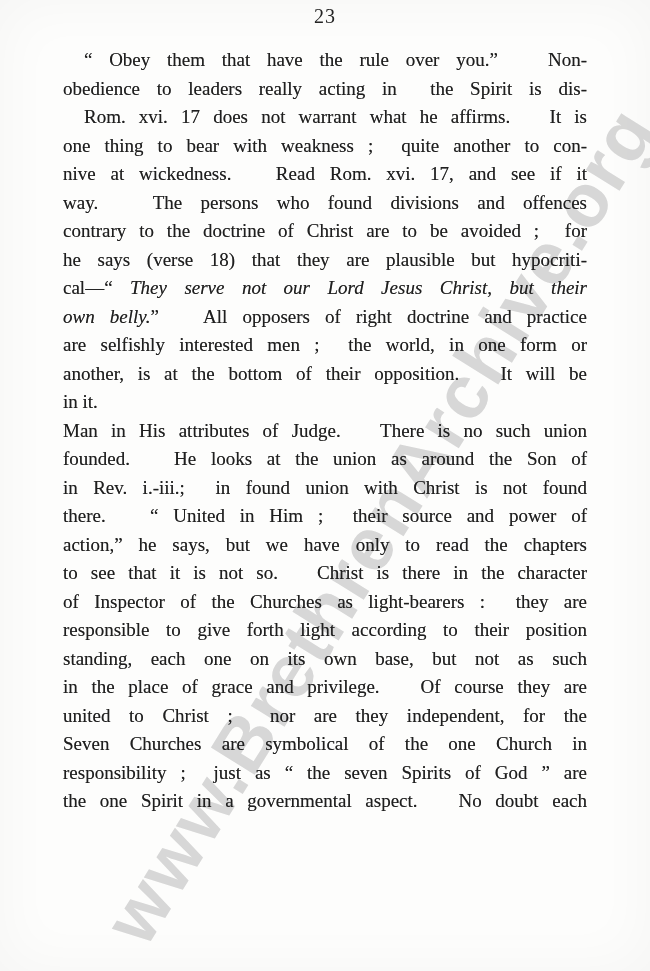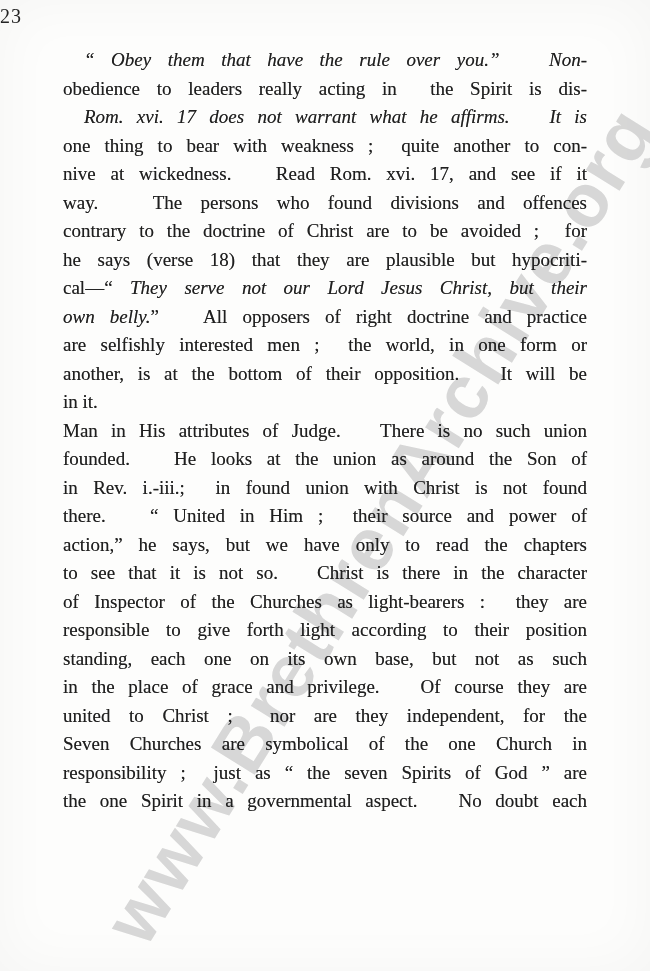--- a/index.html
+++ b/index.html
@@ -33,21 +33,21 @@
     opacity: 0.9;
     white-space: nowrap;
     z-index: 1;
     user-select: none;
   }
   .page-number {
     position: absolute;
     top: 5px;
     left: 0;
     width: 100%;
-    text-align: left;
+    text-align: center;
     font-size: 20px;
     letter-spacing: 1px;
     z-index: 2;
     color: #242424;
   }
   .text-block {
     position: absolute;
     top: 46px;
     left: 63px;
     width: 524px;
@@ -57,21 +57,21 @@
     text-shadow: 0 0 0.5px rgba(20,20,20,0.55);
   }
   .paragraph { margin: 0; }
   .line {
     text-align: justify;
     text-align-last: justify;
     white-space: pre-wrap;
     height: 28.5px;
     overflow: visible;
   }
-  .line.indent { text-indent: 21px; font-style: italic; }
+  .line.indent { text-indent: 21px; }
   .line.lastline { text-align-last: left; }
   .it { font-style: italic; }
 </style>
 </head>
 <body>
 
 <div class="page">
   <div class="watermark">www.BrethrenArchive.org</div>
   <div class="page-number">23</div>
   <div class="text-block">

